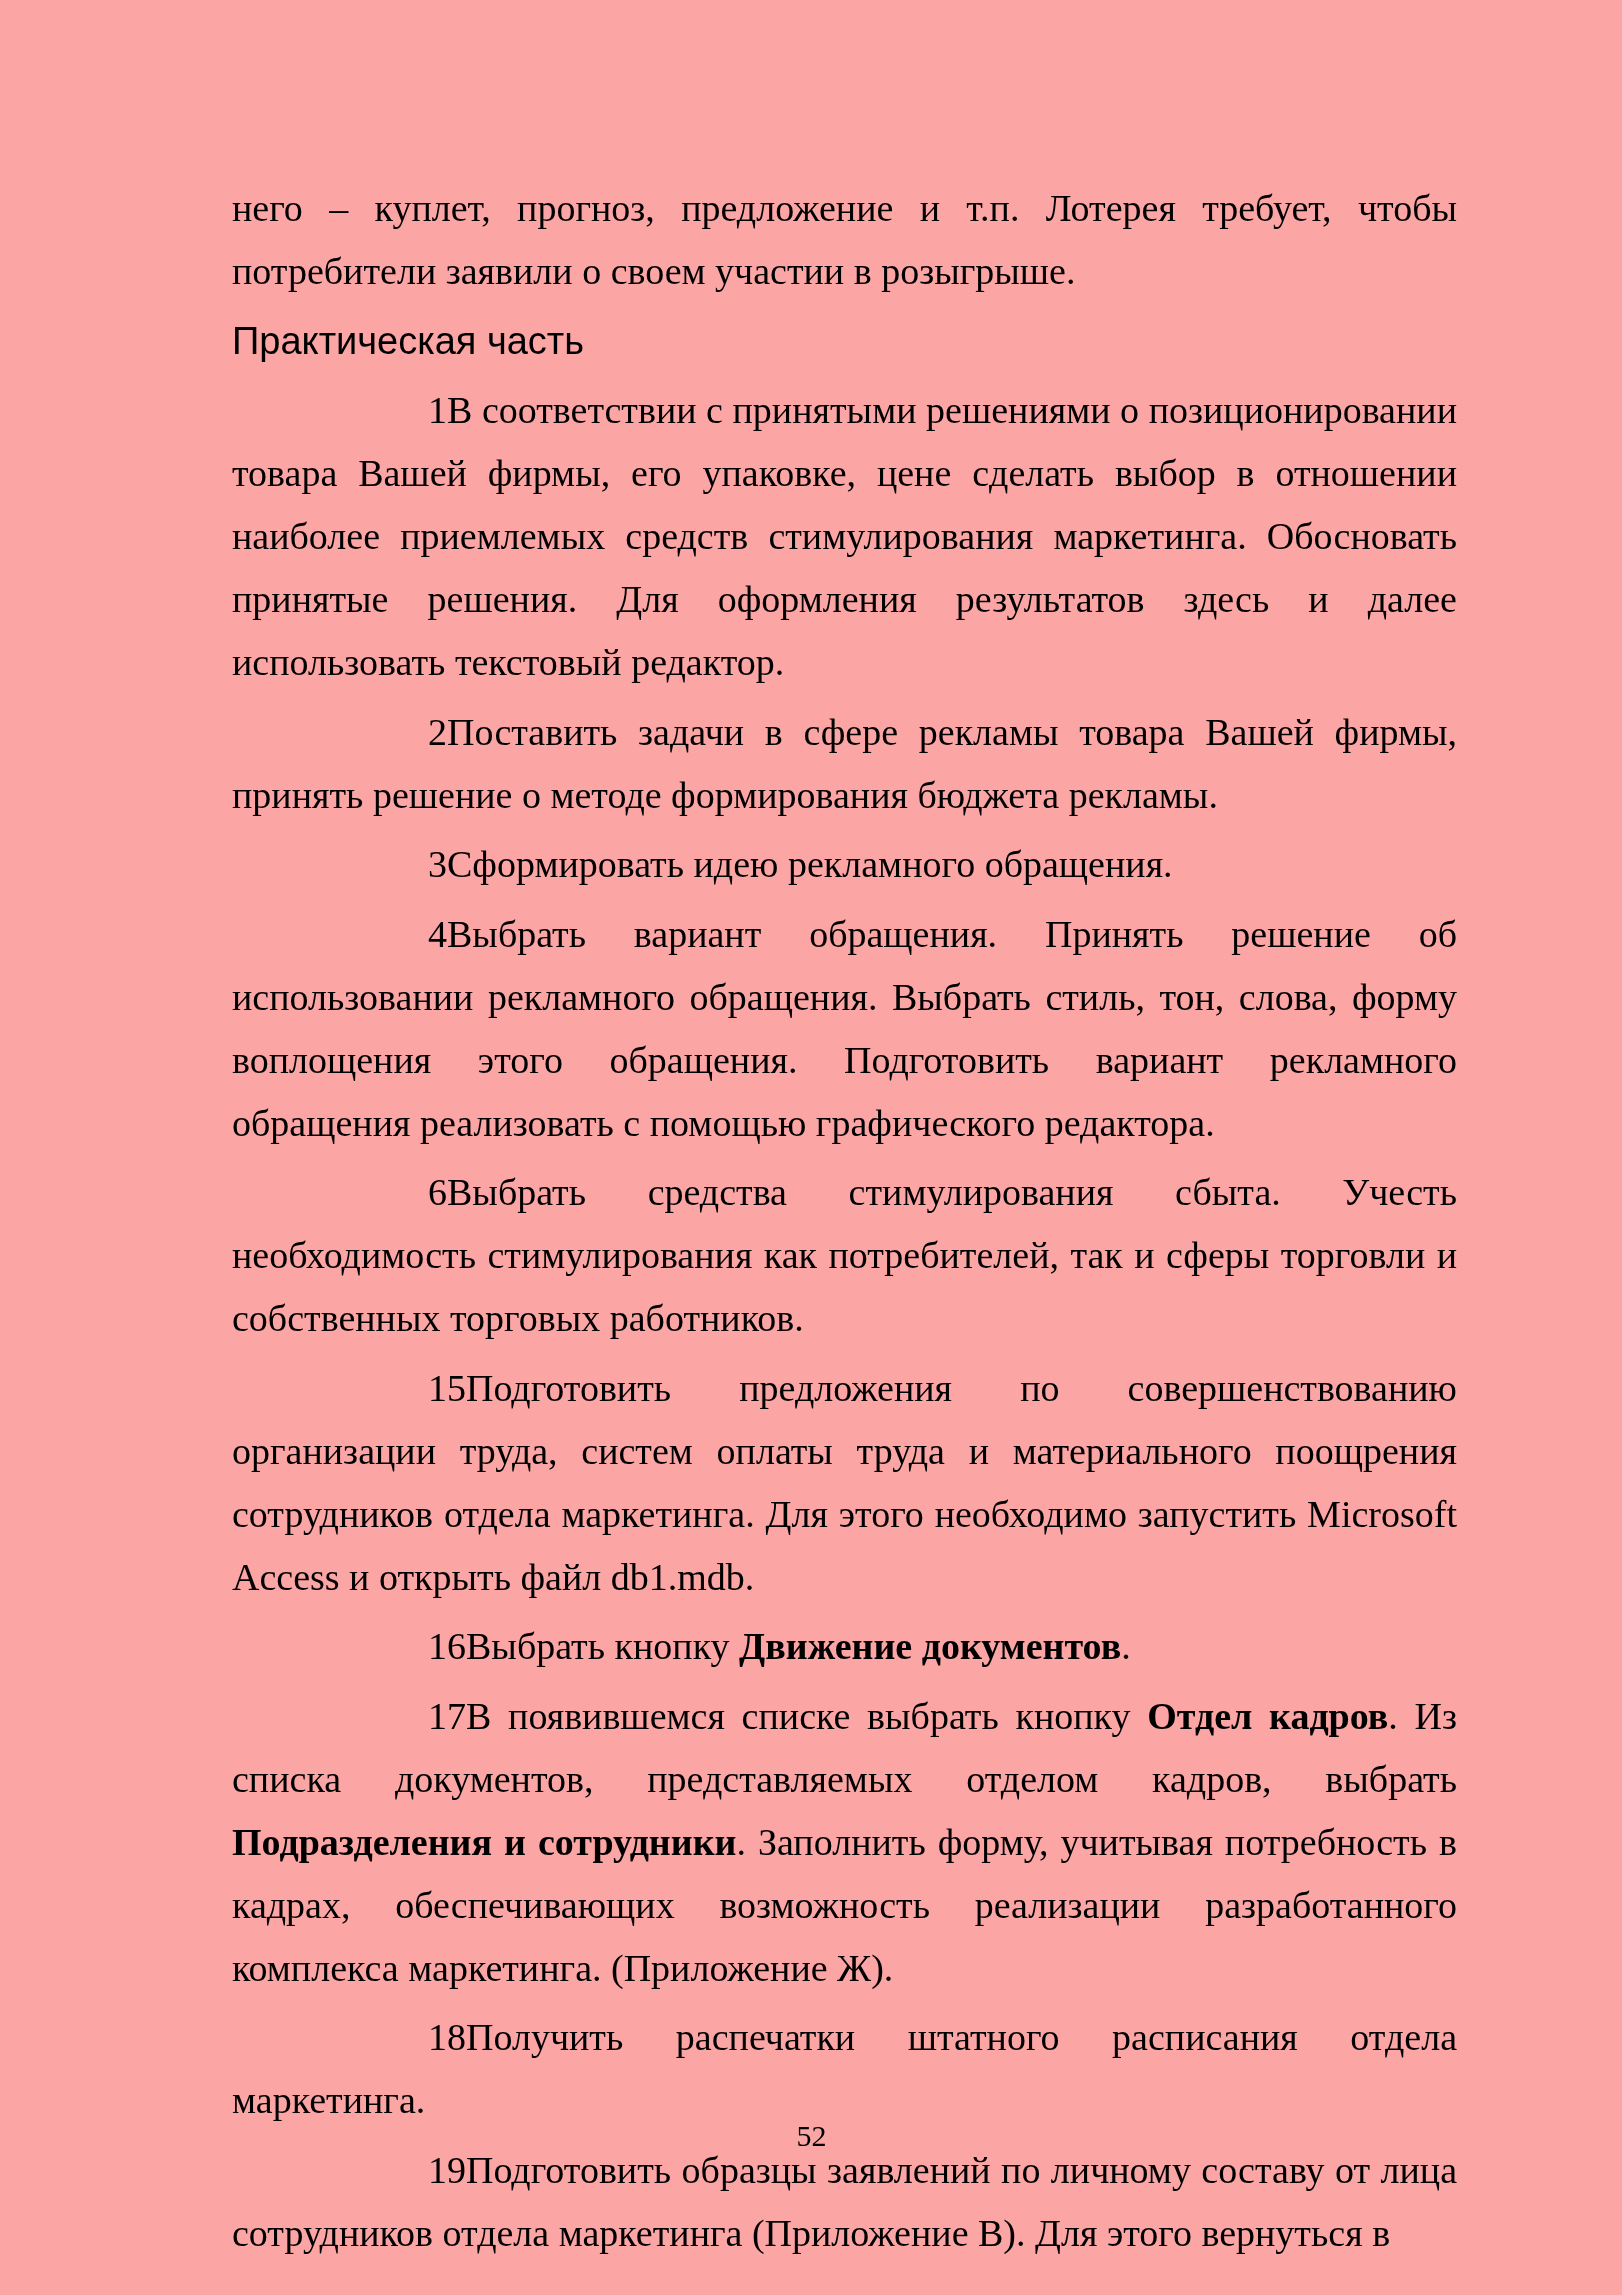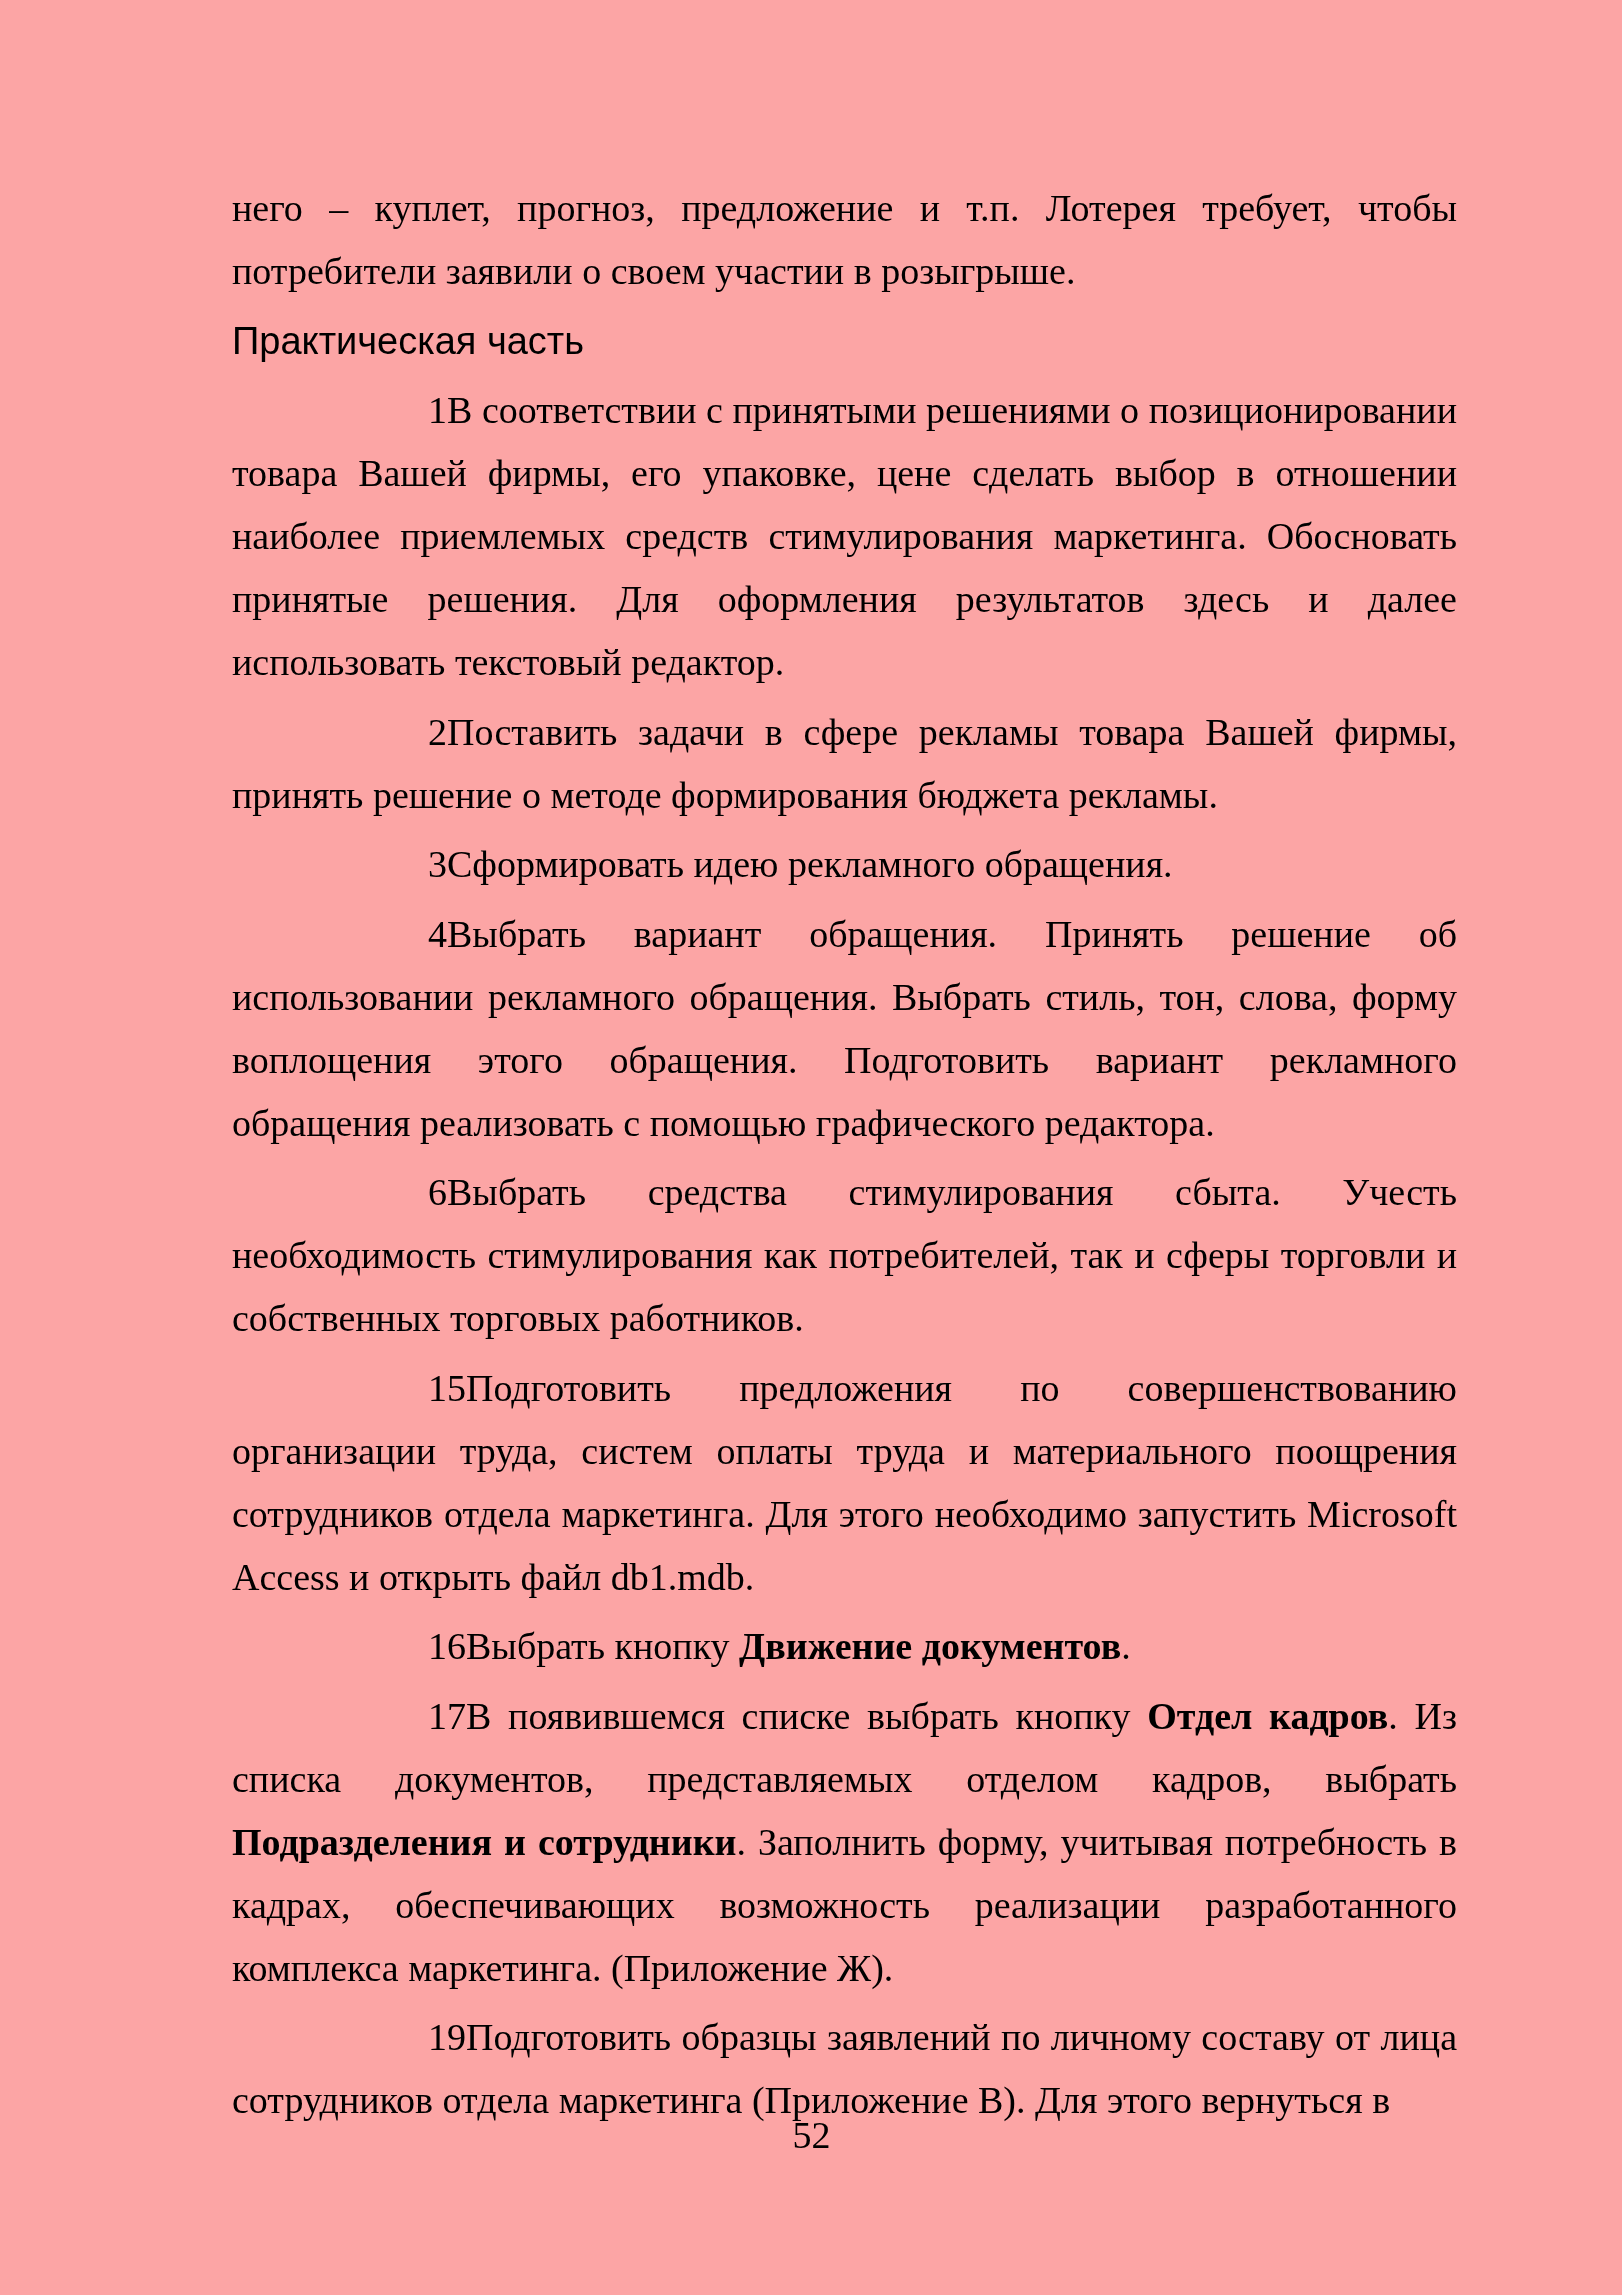--- a/index.html
+++ b/index.html
@@ -49,38 +49,39 @@
     line-height: 63px;
     text-align: center;
     margin: 9.2px 0 11.8px 0;
   }
   .pagenum {
     position: absolute;
     left: 0;
     right: 0;
     top: 2104px;
     text-align: center;
-    font-size: 38px;
+    font-size: 30px;
     line-height: 63px;
   }
 </style>
 </head>
 <body>
 
 <div class="page">
   <div class="content">
     <p class="intro">него – куплет, прогноз, предложение и т.п. Лотерея требует, чтобы потребители заявили о своем участии в розыгрыше.</p>
     <p class="heading">Практическая часть</p>
     <div>
         <p class="para"><span class="pnum">1</span><span>В соответствии с принятыми решениями о позиционировании товара Вашей фирмы, его упаковке, цене сделать выбор в отношении наиболее приемлемых средств стимулирования маркетинга. Обосновать принятые решения. Для оформления результатов здесь и далее использовать текстовый редактор.</span></p>
         <p class="para"><span class="pnum">2</span><span>Поставить задачи в сфере рекламы товара Вашей фирмы, принять решение о методе формирования бюджета рекламы.</span></p>
         <p class="para"><span class="pnum">3</span><span>Сформировать идею рекламного обращения.</span></p>
         <p class="para"><span class="pnum">4</span><span>Выбрать вариант обращения. Принять решение об использовании рекламного обращения. Выбрать стиль, тон, слова, форму воплощения этого обращения. Подготовить вариант рекламного обращения реализовать с помощью графического редактора.</span></p>
         <p class="para"><span class="pnum">6</span><span>Выбрать средства стимулирования сбыта. Учесть необходимость стимулирования как потребителей, так и сферы торговли и собственных торговых работников.</span></p>
         <p class="para"><span class="pnum">15</span><span>Подготовить предложения по совершенствованию организации труда, систем оплаты труда и материального поощрения сотрудников отдела маркетинга. Для этого необходимо запустить Microsoft Access и открыть файл db1.mdb.</span></p>
         <p class="para"><span class="pnum">16</span><span>Выбрать кнопку </span><span class="bold">Движение документов</span><span>.</span></p>
         <p class="para"><span class="pnum">17</span><span>В появившемся списке выбрать кнопку </span><span class="bold">Отдел кадров</span><span>. Из списка документов, представляемых отделом кадров, выбрать </span><span class="bold">Подразделения и сотрудники</span><span>. Заполнить форму, учитывая потребность в кадрах, обеспечивающих возможность реализации разработанного комплекса маркетинга. (Приложение Ж).</span></p>
+        <p class="para"><span class="pnum">18</span><span>Получить распечатки штатного расписания отдела маркетинга.</span></p>
         <p class="para"><span class="pnum">19</span><span>Подготовить образцы заявлений по личному составу от лица сотрудников отдела маркетинга (Приложение В). Для этого вернуться в</span></p>
       </div>
   </div>
   <div class="pagenum">52</div>
 </div>
 
 
 </body></html>

